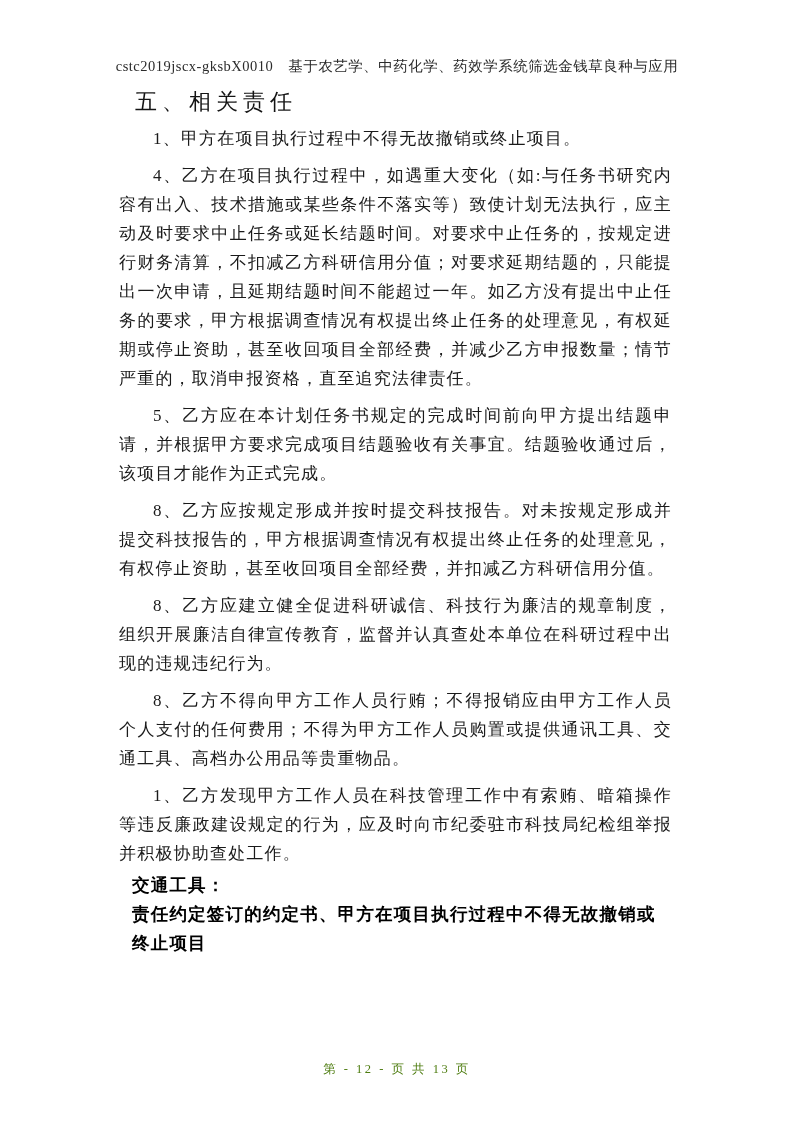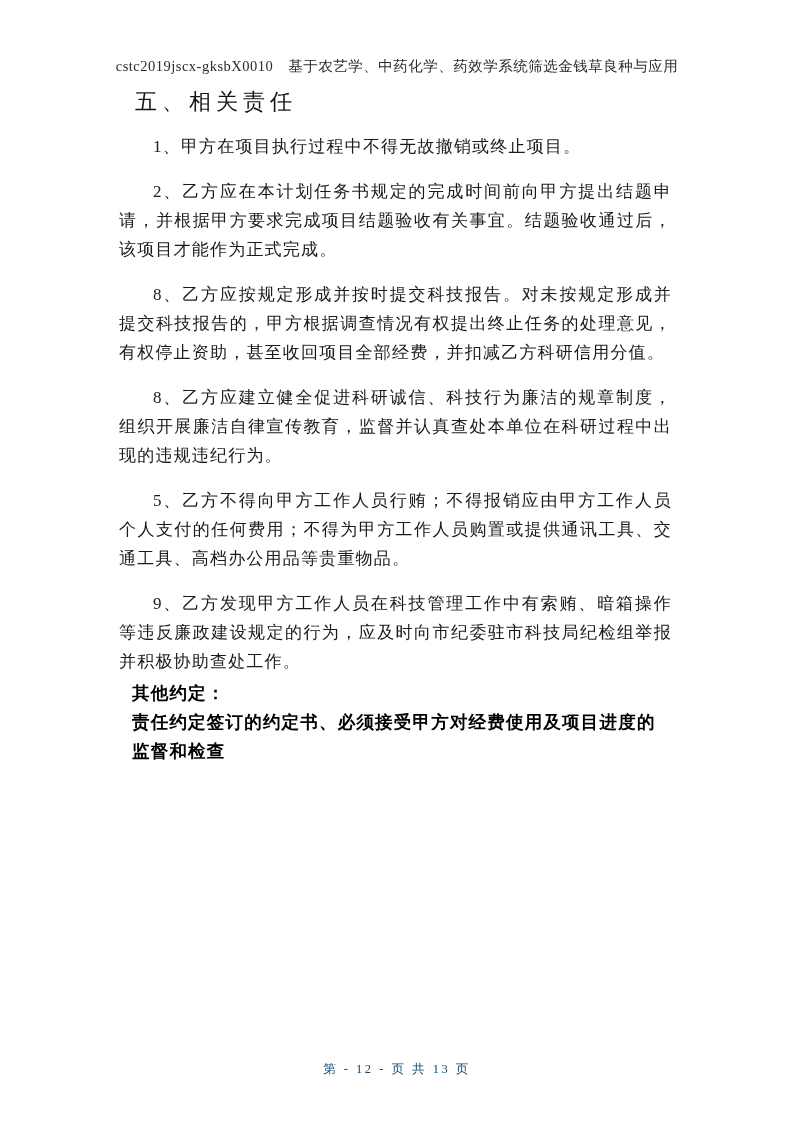--- a/index.html
+++ b/index.html
@@ -33,21 +33,21 @@
     font-size: 22px;
     line-height: 28px;
     font-weight: 500;
     letter-spacing: 5px;
     color: #141414;
   }
   .clauses {
     padding: 0 84px 0 81px;
   }
   .clause {
-    margin: 16px 0 2px 0;
+    margin: 8px 0 2px 0;
     font-size: 17px;
     line-height: 29px;
     letter-spacing: 1.2px;
     text-align: justify;
     text-indent: 2em;
     color: #1a1a1a;
   }
   .bold-line {
     margin: 0;
     padding: 0 84px 0 94px;
@@ -61,38 +61,39 @@
     margin-top: 3px;
   }
   .footer {
     position: absolute;
     left: 0;
     right: 0;
     bottom: 44px;
     text-align: center;
     font-size: 12.5px;
     letter-spacing: 2.5px;
-    color: #0c4a6e;
+    color: #4d7c0f;
   }
 </style>
 </head>
 <body>
 
 <div class="page">
   <div class="doc-header">cstc2019jscx-gksbX0010　基于农艺学、中药化学、药效学系统筛选金钱草良种与应用</div>
 
   <h1 class="section-title">五、相关责任</h1>
 
   <div class="clauses">
       <p class="clause">1、甲方在项目执行过程中不得无故撤销或终止项目。</p>
-      <p class="clause">2、乙方应在本计划任务书规定的完成时间前向甲方提出结题申请，并根据甲方要求完成项目结题验收有关事宜。结题验收通过后，该项目才能作为正式完成。</p>
+      <p class="clause">4、乙方在项目执行过程中，如遇重大变化（如:与任务书研究内容有出入、技术措施或某些条件不落实等）致使计划无法执行，应主动及时要求中止任务或延长结题时间。对要求中止任务的，按规定进行财务清算，不扣减乙方科研信用分值；对要求延期结题的，只能提出一次申请，且延期结题时间不能超过一年。如乙方没有提出中止任务的要求，甲方根据调查情况有权提出终止任务的处理意见，有权延期或停止资助，甚至收回项目全部经费，并减少乙方申报数量；情节严重的，取消申报资格，直至追究法律责任。</p>
+      <p class="clause">5、乙方应在本计划任务书规定的完成时间前向甲方提出结题申请，并根据甲方要求完成项目结题验收有关事宜。结题验收通过后，该项目才能作为正式完成。</p>
       <p class="clause">8、乙方应按规定形成并按时提交科技报告。对未按规定形成并提交科技报告的，甲方根据调查情况有权提出终止任务的处理意见，有权停止资助，甚至收回项目全部经费，并扣减乙方科研信用分值。</p>
       <p class="clause">8、乙方应建立健全促进科研诚信、科技行为廉洁的规章制度，组织开展廉洁自律宣传教育，监督并认真查处本单位在科研过程中出现的违规违纪行为。</p>
-      <p class="clause">5、乙方不得向甲方工作人员行贿；不得报销应由甲方工作人员个人支付的任何费用；不得为甲方工作人员购置或提供通讯工具、交通工具、高档办公用品等贵重物品。</p>
-      <p class="clause">9、乙方发现甲方工作人员在科技管理工作中有索贿、暗箱操作等违反廉政建设规定的行为，应及时向市纪委驻市科技局纪检组举报并积极协助查处工作。</p>
+      <p class="clause">8、乙方不得向甲方工作人员行贿；不得报销应由甲方工作人员个人支付的任何费用；不得为甲方工作人员购置或提供通讯工具、交通工具、高档办公用品等贵重物品。</p>
+      <p class="clause">1、乙方发现甲方工作人员在科技管理工作中有索贿、暗箱操作等违反廉政建设规定的行为，应及时向市纪委驻市科技局纪检组举报并积极协助查处工作。</p>
     </div>
 
-  <p class="bold-line first">其他约定：</p>
+  <p class="bold-line first">交通工具：</p>
 
-  <p class="bold-line">责任约定签订的约定书、必须接受甲方对经费使用及项目进度的监督和检查</p>
+  <p class="bold-line">责任约定签订的约定书、甲方在项目执行过程中不得无故撤销或终止项目</p>
 
   <div class="footer">第 - 12 - 页 共 13 页</div>
 </div>
 
 </body></html>

